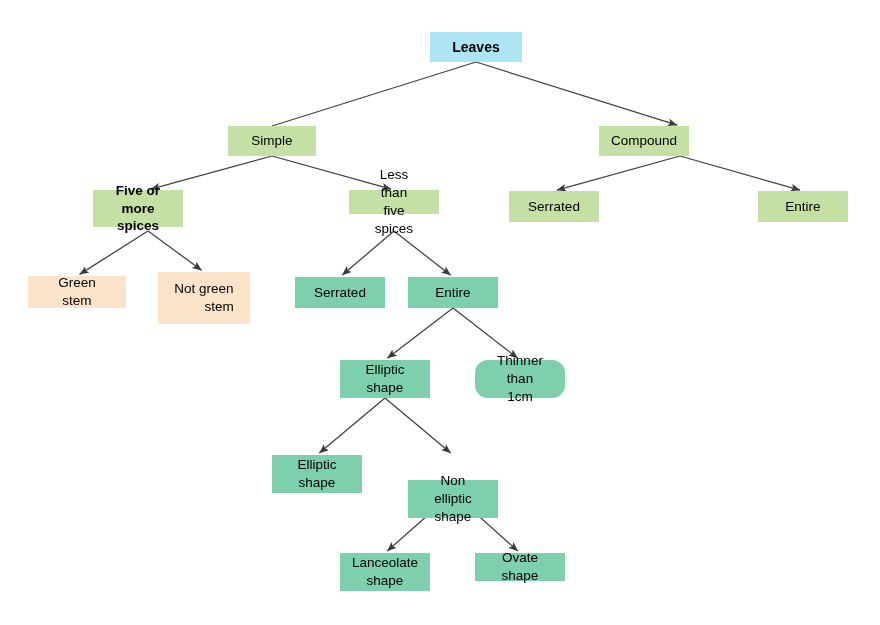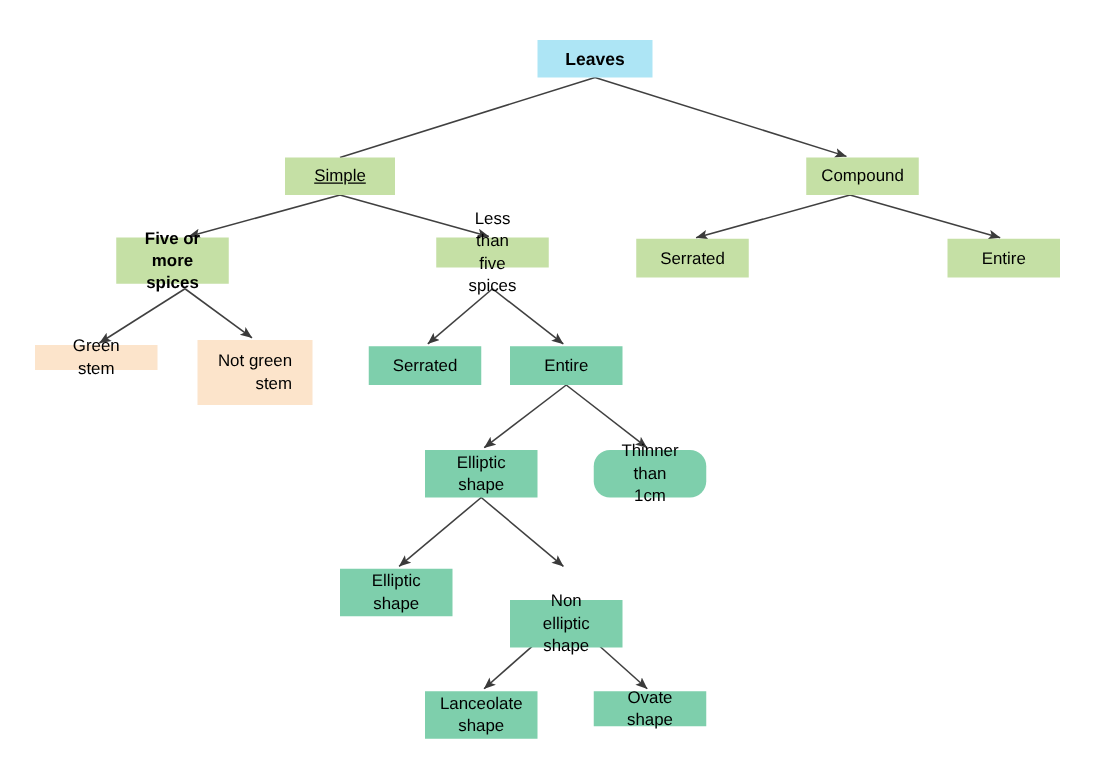--- a/index.html
+++ b/index.html
@@ -76,29 +76,29 @@
         <line x1="453" y1="308" x2="387.3830734989316" y2="358.1776496772876" stroke="#404040" stroke-width="1.25" marker-end="url(#arrowhead)"></line>
         <line x1="453" y1="308" x2="517.6300399389547" y2="358.1606280123231" stroke="#404040" stroke-width="1.25" marker-end="url(#arrowhead)"></line>
         <line x1="385" y1="398" x2="319.29911154207247" y2="453.0728035603216" stroke="#404040" stroke-width="1.25" marker-end="url(#arrowhead)"></line>
         <line x1="385" y1="398" x2="450.70088845792753" y2="453.0728035603216" stroke="#404040" stroke-width="1.25" marker-end="url(#arrowhead)"></line>
         <line x1="453" y1="493" x2="387.2495135660953" y2="551.0151350887395" stroke="#404040" stroke-width="1.25" marker-end="url(#arrowhead)"></line>
         <line x1="453" y1="493" x2="517.7651486594677" y2="550.9986405905681" stroke="#404040" stroke-width="1.25" marker-end="url(#arrowhead)"></line>
       </g>
   </svg>
   <div id="nodes-group">
       <div class="node root" style="left: 430px; top: 32px; width: 92px; height: 30px;">Leaves</div>
-      <div class="node lightgreen" style="left: 228px; top: 126px; width: 88px; height: 30px; text-decoration: underline;">Simple</div>
-      <div class="node lightgreen" style="left: 645px; top: 126px; width: 90px; height: 30px;">Compound</div>
+      <div class="node lightgreen" style="left: 228px; top: 126px; width: 88px; height: 30px;">Simple</div>
+      <div class="node lightgreen" style="left: 599px; top: 126px; width: 90px; height: 30px;">Compound</div>
       <div class="node lightgreen" style="left: 93px; top: 190px; width: 90px; height: 37px; font-weight: bold;">Five or more
 spices</div>
       <div class="node lightgreen" style="left: 349px; top: 190px; width: 90px; height: 24px;">Less than
 five spices</div>
       <div class="node lightgreen" style="left: 509px; top: 191px; width: 90px; height: 31px;">Serrated</div>
       <div class="node lightgreen" style="left: 758px; top: 191px; width: 90px; height: 31px;">Entire</div>
-      <div class="node peach" style="left: 28px; top: 276px; width: 98px; height: 20px;">Green stem</div>
+      <div class="node peach" style="left: 28px; top: 276px; width: 98px; height: 32px;">Green stem</div>
       <div class="node peach" style="left: 158px; top: 272px; width: 92px; height: 52px; text-align: right;">Not green
 stem</div>
       <div class="node seagreen" style="left: 295px; top: 277px; width: 90px; height: 31px;">Serrated</div>
       <div class="node seagreen" style="left: 408px; top: 277px; width: 90px; height: 31px;">Entire</div>
       <div class="node seagreen" style="left: 340px; top: 360px; width: 90px; height: 38px;">Elliptic
 shape</div>
       <div class="node seagreen" style="left: 475px; top: 360px; width: 90px; height: 38px; border-radius: 13px;">Thinner than
 1cm</div>
       <div class="node seagreen" style="left: 272px; top: 455px; width: 90px; height: 38px;">Elliptic
 shape</div>

